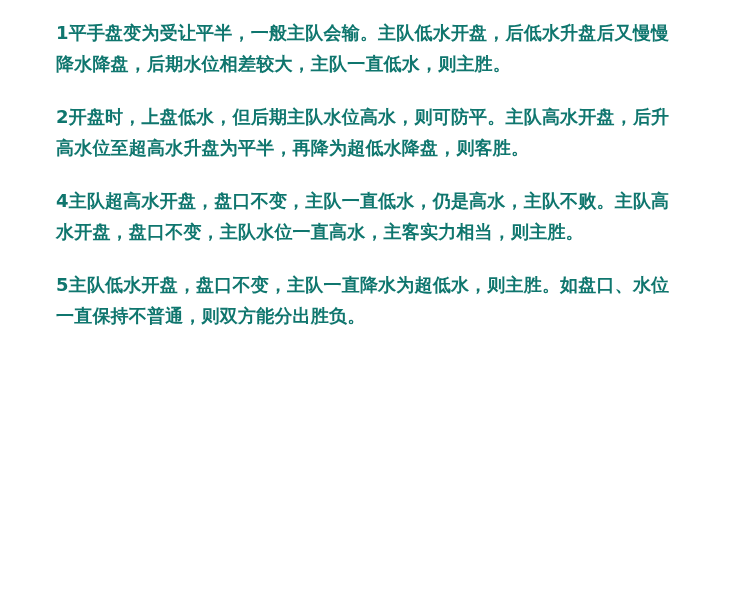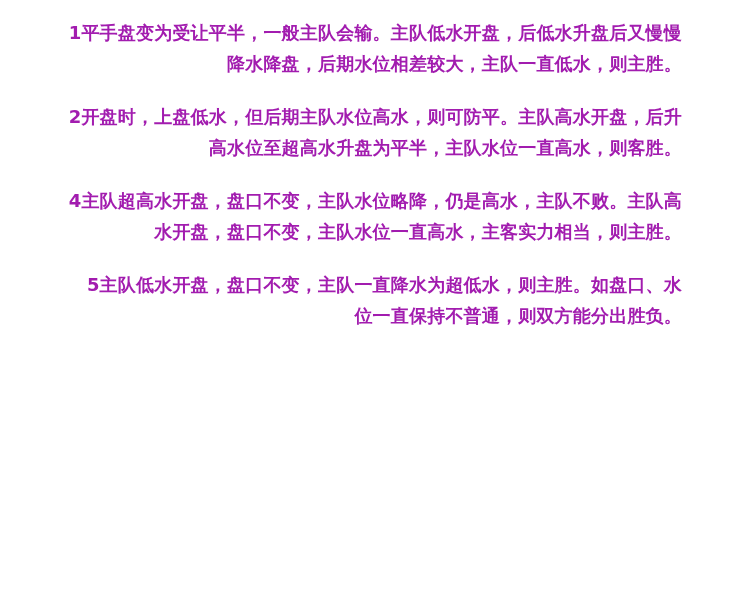--- a/index.html
+++ b/index.html
@@ -14,35 +14,34 @@
     overflow: hidden;
   }
   .page {
     box-sizing: border-box;
     width: 734px;
     height: 600px;
     padding: 18px 52px 18px 56px;
     background: #ffffff;
   }
   .para {
-    color: #a21caf;
+    color: #0f766e;
     font-size: 18px;
     font-weight: bold;
     line-height: 1.72;
     letter-spacing: 0.2px;
-    text-align: right;
+    text-align: left;
     margin: 0 0 22px 0;
     text-justify: inter-ideograph;
   }
   .para:last-child {
     margin-bottom: 0;
-    margin-left: 24px;
   }
 </style>
 </head>
 <body>
 
 <div class="page">
   <p class="para">1平手盘变为受让平半，一般主队会输。主队低水开盘，后低水升盘后又慢慢降水降盘，后期水位相差较大，主队一直低水，则主胜。</p>
-  <p class="para">2开盘时，上盘低水，但后期主队水位高水，则可防平。主队高水开盘，后升高水位至超高水升盘为平半，主队水位一直高水，则客胜。</p>
-  <p class="para">4主队超高水开盘，盘口不变，主队水位略降，仍是高水，主队不败。主队高水开盘，盘口不变，主队水位一直高水，主客实力相当，则主胜。</p>
+  <p class="para">2开盘时，上盘低水，但后期主队水位高水，则可防平。主队高水开盘，后升高水位至超高水升盘为平半，再降为超低水降盘，则客胜。</p>
+  <p class="para">4主队超高水开盘，盘口不变，主队一直低水，仍是高水，主队不败。主队高水开盘，盘口不变，主队水位一直高水，主客实力相当，则主胜。</p>
   <p class="para">5主队低水开盘，盘口不变，主队一直降水为超低水，则主胜。如盘口、水位一直保持不普通，则双方能分出胜负。</p>
 </div>
 
 </body></html>

